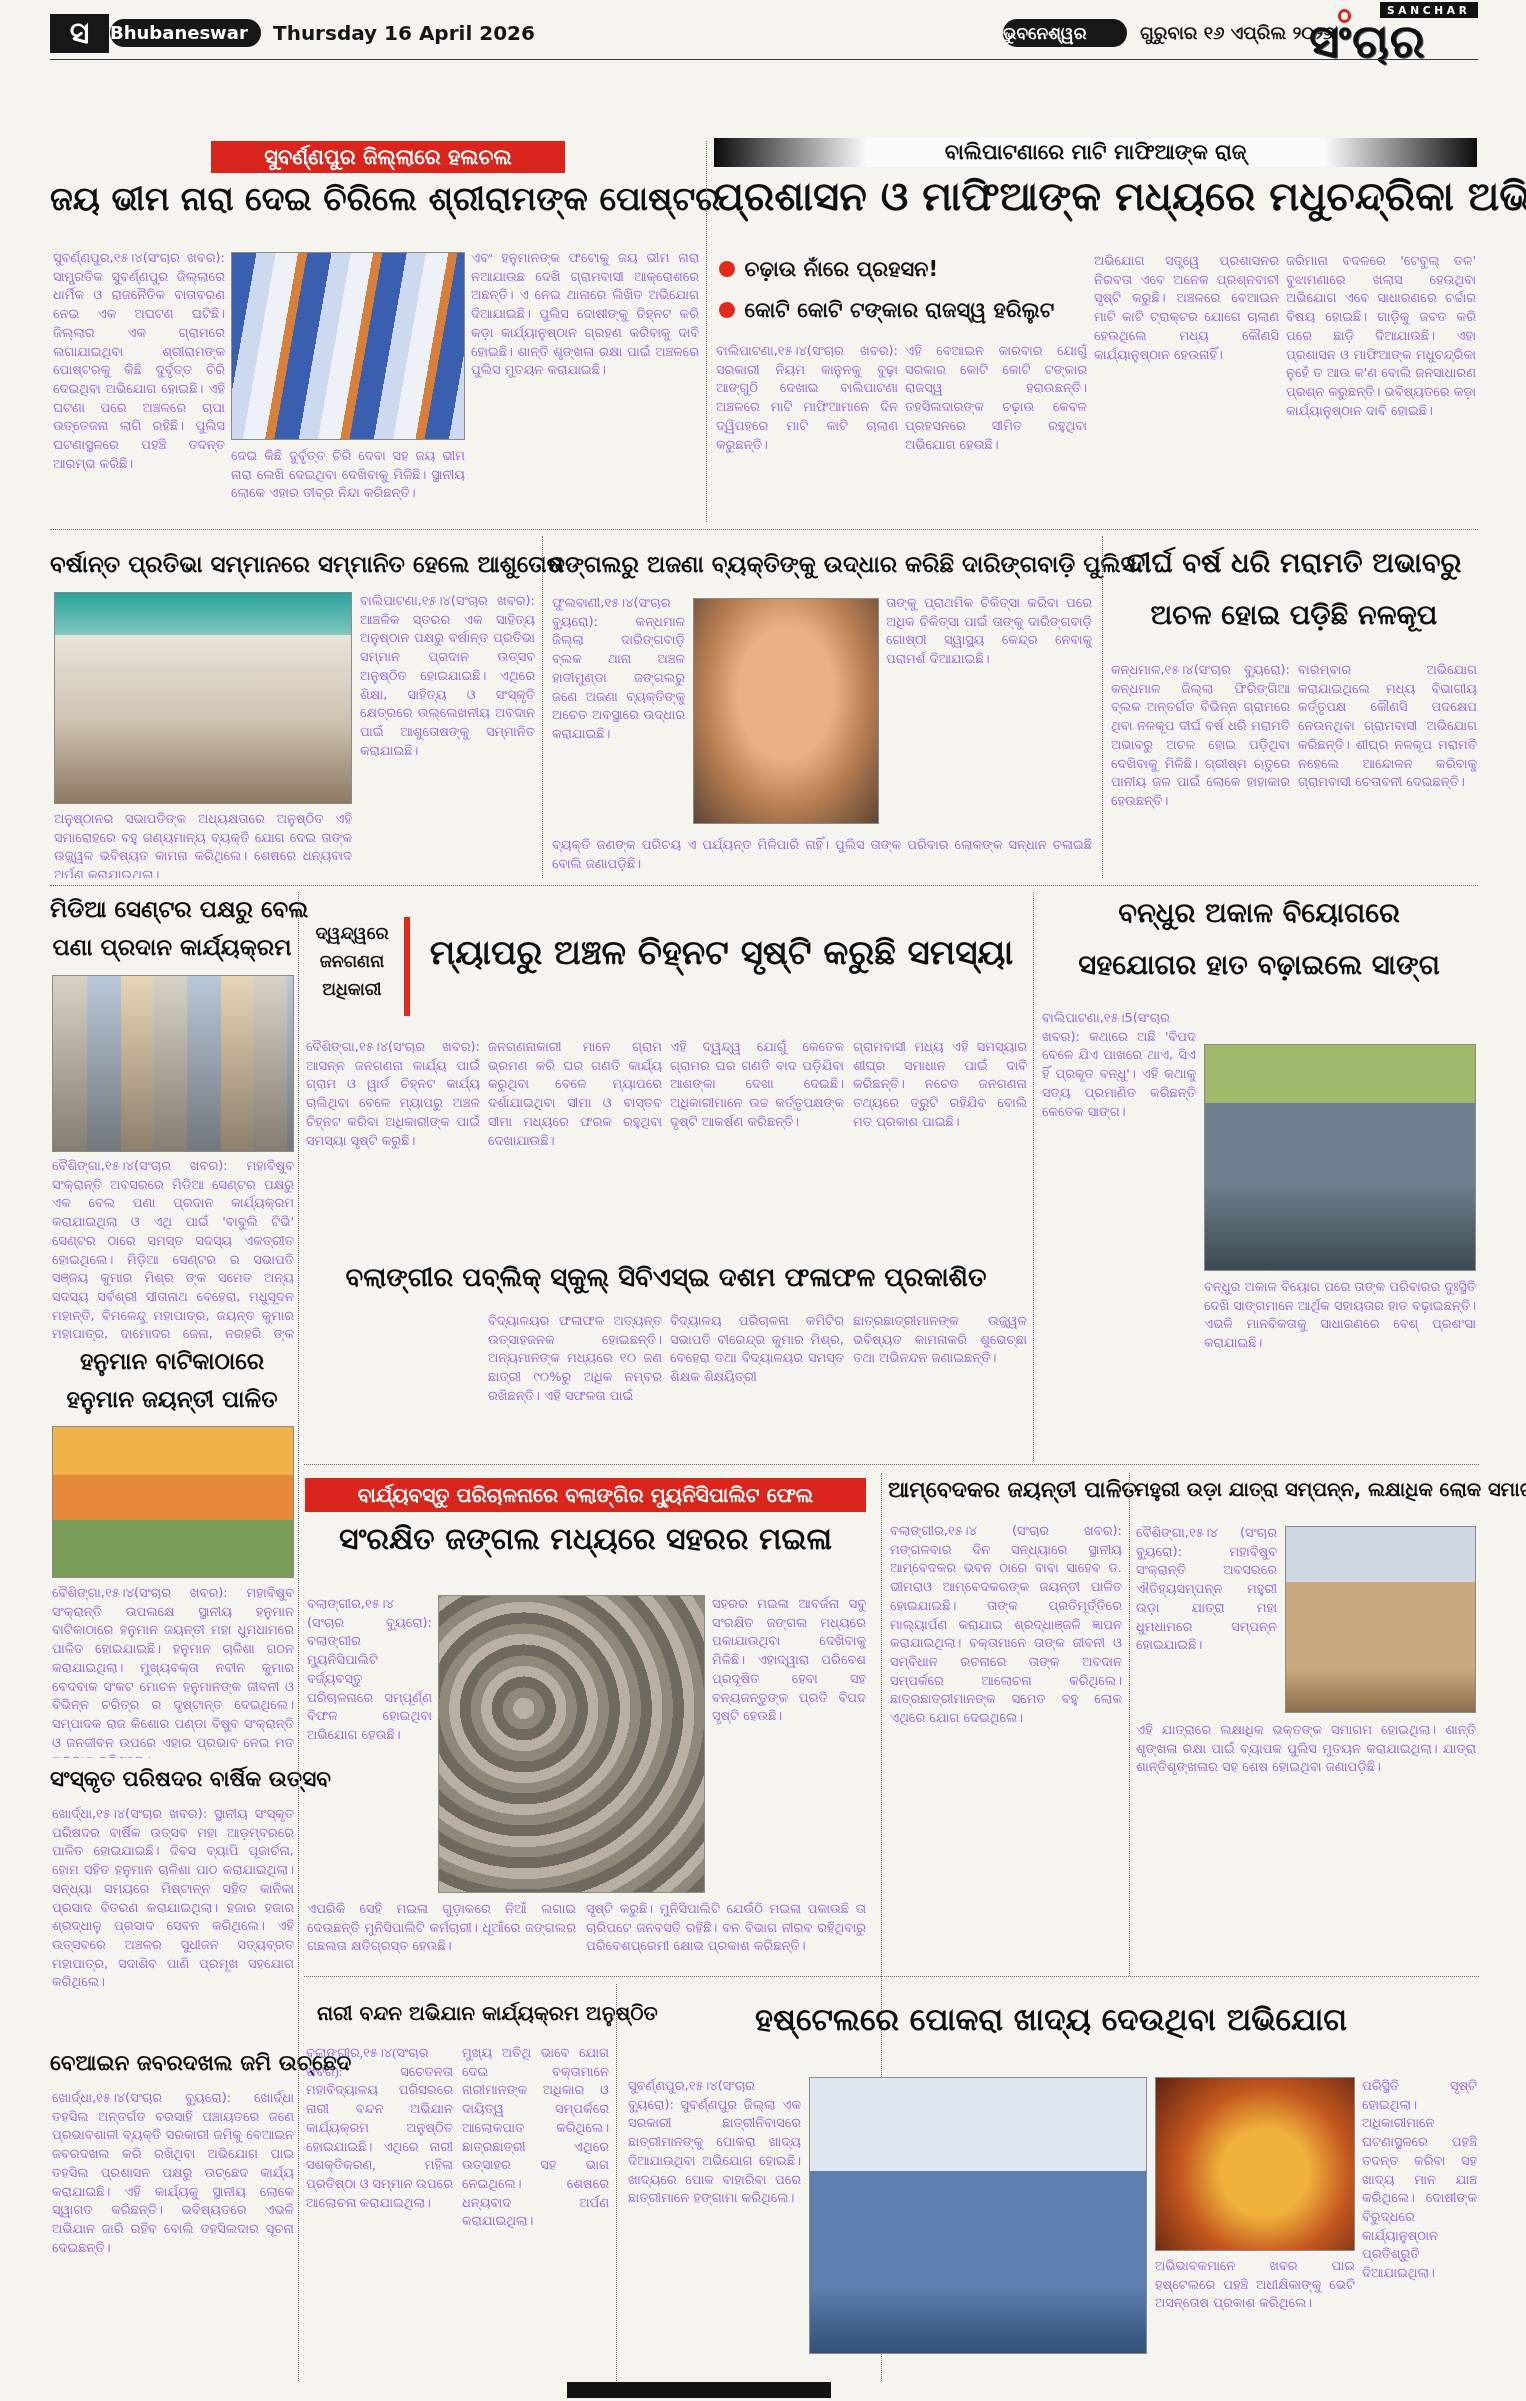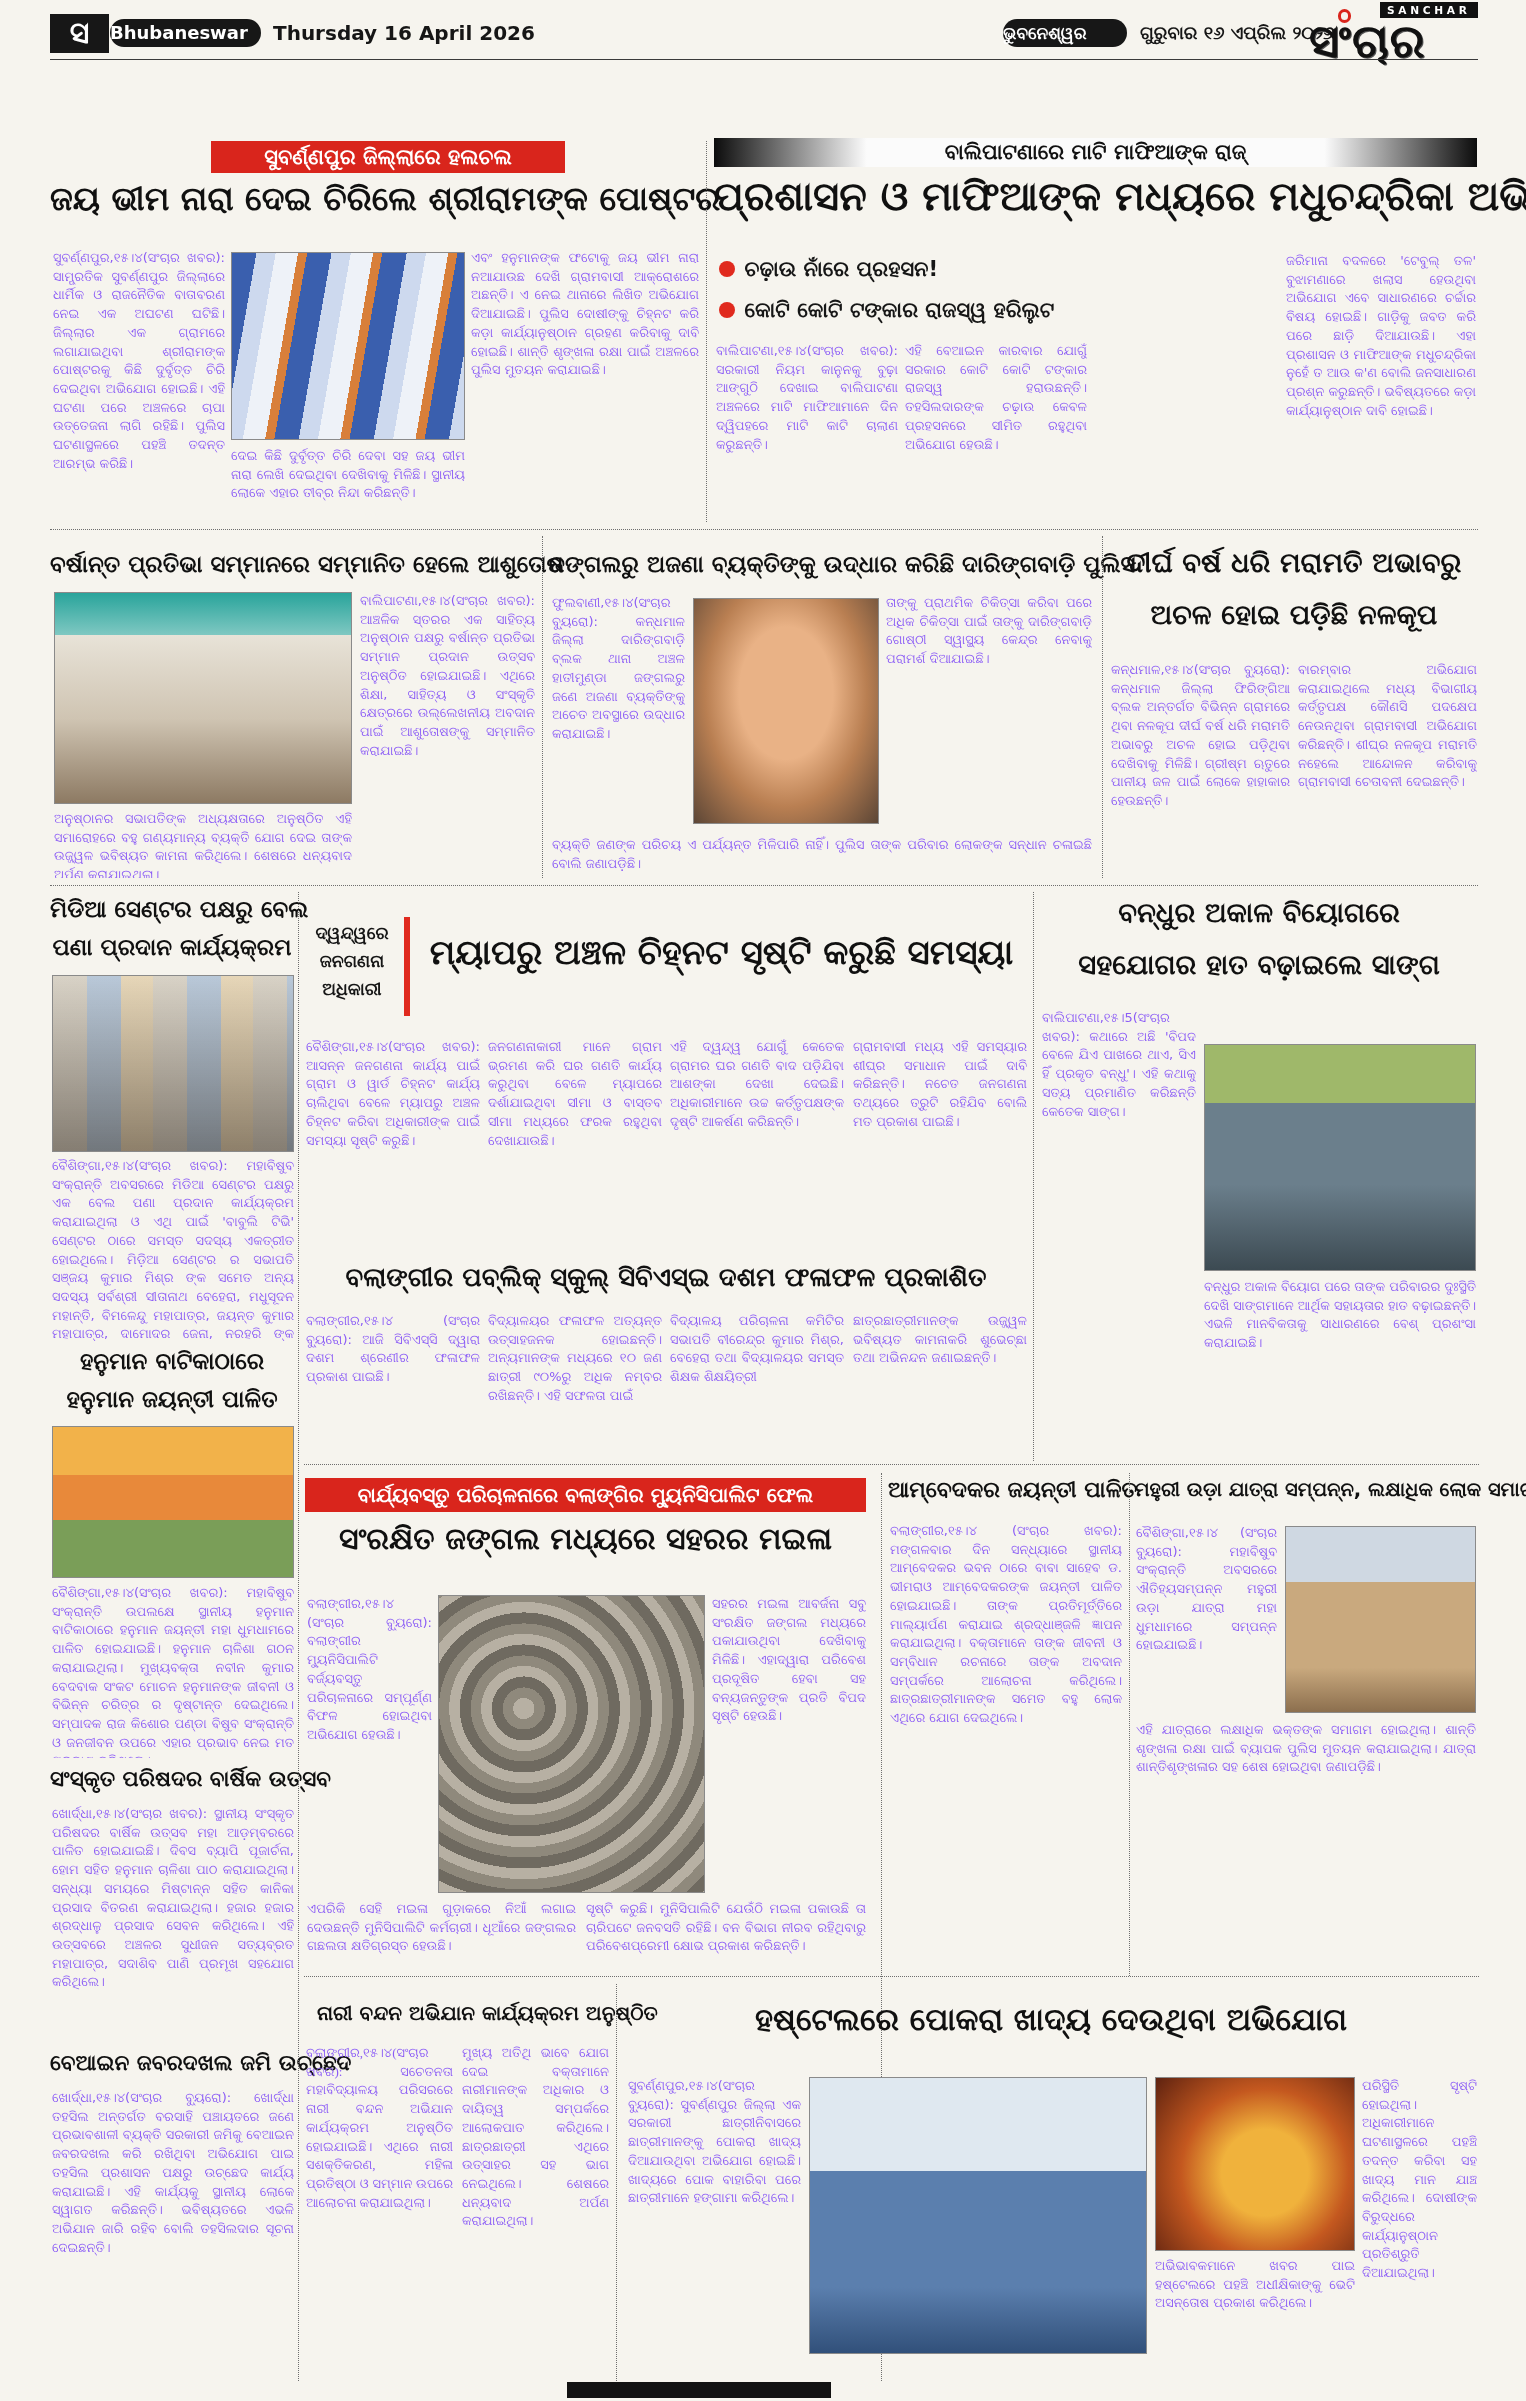--- a/index.html
+++ b/index.html
@@ -99,20 +99,21 @@
   <div class="abs bulletRow" style="left:719px;top:257px;width:348px;">
     <span class="dot"></span>
     <span>ଚଢ଼ାଉ ନାଁରେ ପ୍ରହସନ!</span>
   </div>
   <div class="abs bulletRow" style="left:719px;top:298px;width:370px;">
     <span class="dot"></span>
     <span>କୋଟି କୋଟି ଟଙ୍କାର ରାଜସ୍ୱ ହରିଲୁଟ</span>
   </div>
   <div class="abs col" style="left:716px;top:342px;width:182px;height:178px;">ବାଲିପାଟଣା,୧୫।୪(ସଂଚାର ଖବର): ସରକାରୀ ନିୟମ କାନୁନକୁ ବୁଢ଼ା ଆଙ୍ଗୁଠି ଦେଖାଇ ବାଲିପାଟଣା ଅଞ୍ଚଳରେ ମାଟି ମାଫିଆମାନେ ଦିନ ଦ୍ୱିପହରେ ମାଟି କାଟି ଚାଲାଣ କରୁଛନ୍ତି।</div>
   <div class="abs col" style="left:905px;top:342px;width:182px;height:178px;">ଏହି ବେଆଇନ କାରବାର ଯୋଗୁଁ ସରକାର କୋଟି କୋଟି ଟଙ୍କାର ରାଜସ୍ୱ ହରାଉଛନ୍ତି। ତହସିଲଦାରଙ୍କ ଚଢ଼ାଉ କେବଳ ପ୍ରହସନରେ ସୀମିତ ରହୁଥିବା ଅଭିଯୋଗ ହେଉଛି।</div>
+  <div class="abs col" style="left:1094px;top:252px;width:185px;height:268px;">ଅଭିଯୋଗ ସତ୍ତ୍ୱେ ପ୍ରଶାସନର ନିରବତା ଏବେ ଅନେକ ପ୍ରଶ୍ନବାଚୀ ସୃଷ୍ଟି କରୁଛି। ଅଞ୍ଚଳରେ ବେଆଇନ ମାଟି କାଟି ଟ୍ରାକ୍ଟର ଯୋଗେ ଚାଲାଣ ହେଉଥିଲେ ମଧ୍ୟ କୌଣସି କାର୍ଯ୍ୟାନୁଷ୍ଠାନ ହେଉନାହିଁ।</div>
   <div class="abs col" style="left:1286px;top:252px;width:190px;height:268px;">ଜରିମାନା ବଦଳରେ 'ଟେବୁଲ୍ ତଳ' ବୁଝାମଣାରେ ଖଲାସ ହେଉଥିବା ଅଭିଯୋଗ ଏବେ ସାଧାରଣରେ ଚର୍ଚ୍ଚାର ବିଷୟ ହୋଇଛି। ଗାଡ଼ିକୁ ଜବତ କରି ପରେ ଛାଡ଼ି ଦିଆଯାଉଛି। ଏହା ପ୍ରଶାସନ ଓ ମାଫିଆଙ୍କ ମଧୁଚନ୍ଦ୍ରିକା ନୁହେଁ ତ ଆଉ କ'ଣ ବୋଲି ଜନସାଧାରଣ ପ୍ରଶ୍ନ କରୁଛନ୍ତି। ଭବିଷ୍ୟତରେ କଡ଼ା କାର୍ଯ୍ୟାନୁଷ୍ଠାନ ଦାବି ହୋଇଛି।</div>
 
   <div class="abs hdiv" style="left:50px;top:529px;width:1428px;"></div>
 
   <div class="abs hl nowrap" style="left:50px;top:552px;width:486px;font-size:23px;">
     <span>ବର୍ଷାନ୍ତ ପ୍ରତିଭା ସମ୍ମାନରେ ସମ୍ମାନିତ ହେଲେ ଆଶୁତୋଷ</span>
   </div>
   <div class="abs photo ph-award" style="left:54px;top:592px;width:298px;height:212px;"></div>
   <div class="abs col" style="left:360px;top:592px;width:175px;height:285px;">ବାଲିପାଟଣା,୧୫।୪(ସଂଚାର ଖବର): ଆଞ୍ଚଳିକ ସ୍ତରର ଏକ ସାହିତ୍ୟ ଅନୁଷ୍ଠାନ ପକ୍ଷରୁ ବର୍ଷାନ୍ତ ପ୍ରତିଭା ସମ୍ମାନ ପ୍ରଦାନ ଉତ୍ସବ ଅନୁଷ୍ଠିତ ହୋଇଯାଇଛି। ଏଥିରେ ଶିକ୍ଷା, ସାହିତ୍ୟ ଓ ସଂସ୍କୃତି କ୍ଷେତ୍ରରେ ଉଲ୍ଲେଖନୀୟ ଅବଦାନ ପାଇଁ ଆଶୁତୋଷଙ୍କୁ ସମ୍ମାନିତ କରାଯାଇଛି।</div>
   <div class="abs col" style="left:54px;top:810px;width:298px;height:68px;">ଅନୁଷ୍ଠାନର ସଭାପତିଙ୍କ ଅଧ୍ୟକ୍ଷତାରେ ଅନୁଷ୍ଠିତ ଏହି ସମାରୋହରେ ବହୁ ଗଣ୍ୟମାନ୍ୟ ବ୍ୟକ୍ତି ଯୋଗ ଦେଇ ତାଙ୍କ ଉଜ୍ଜ୍ୱଳ ଭବିଷ୍ୟତ କାମନା କରିଥିଲେ। ଶେଷରେ ଧନ୍ୟବାଦ ଅର୍ପଣ କରାଯାଇଥିଲା।</div>
@@ -180,21 +181,20 @@
     <span>ମ୍ୟାପରୁ ଅଞ୍ଚଳ ଚିହ୍ନଟ ସୃଷ୍ଟି କରୁଛି ସମସ୍ୟା</span>
   </div>
   <div class="abs col" style="left:306px;top:1038px;width:174px;height:177px;">ବୈଶିଙ୍ଗା,୧୫।୪(ସଂଚାର ଖବର): ଆସନ୍ନ ଜନଗଣନା କାର୍ଯ୍ୟ ପାଇଁ ଗ୍ରାମ ଓ ୱାର୍ଡ ଚିହ୍ନଟ କାର୍ଯ୍ୟ ଚାଲିଥିବା ବେଳେ ମ୍ୟାପରୁ ଅଞ୍ଚଳ ଚିହ୍ନଟ କରିବା ଅଧିକାରୀଙ୍କ ପାଇଁ ସମସ୍ୟା ସୃଷ୍ଟି କରୁଛି।</div>
   <div class="abs col" style="left:488px;top:1038px;width:174px;height:177px;">ଜନଗଣନାକାରୀ ମାନେ ଗ୍ରାମ ଭ୍ରମଣ କରି ଘର ଗଣତି କାର୍ଯ୍ୟ କରୁଥିବା ବେଳେ ମ୍ୟାପରେ ଦର୍ଶାଯାଇଥିବା ସୀମା ଓ ବାସ୍ତବ ସୀମା ମଧ୍ୟରେ ଫରକ ରହୁଥିବା ଦେଖାଯାଉଛି।</div>
   <div class="abs col" style="left:670px;top:1038px;width:174px;height:177px;">ଏହି ଦ୍ୱନ୍ଦ୍ୱ ଯୋଗୁଁ କେତେକ ଗ୍ରାମର ଘର ଗଣତି ବାଦ ପଡ଼ିଯିବା ଆଶଙ୍କା ଦେଖା ଦେଇଛି। ଅଧିକାରୀମାନେ ଉଚ୍ଚ କର୍ତ୍ତୃପକ୍ଷଙ୍କ ଦୃଷ୍ଟି ଆକର୍ଷଣ କରିଛନ୍ତି।</div>
   <div class="abs col" style="left:853px;top:1038px;width:174px;height:177px;">ଗ୍ରାମବାସୀ ମଧ୍ୟ ଏହି ସମସ୍ୟାର ଶୀଘ୍ର ସମାଧାନ ପାଇଁ ଦାବି କରିଛନ୍ତି। ନଚେତ ଜନଗଣନା ତଥ୍ୟରେ ତ୍ରୁଟି ରହିଯିବ ବୋଲି ମତ ପ୍ରକାଶ ପାଇଛି।</div>
 
   <div class="abs hl nowrap" style="left:305px;top:1263px;width:722px;font-size:26px;">
     <span>ବଲାଙ୍ଗୀର ପବ୍ଲିକ୍ ସ୍କୁଲ୍ ସିବିଏସ୍ଇ ଦଶମ ଫଳାଫଳ ପ୍ରକାଶିତ</span>
   </div>
-  <div class="abs col" style="left:306px;top:1312px;width:174px;height:144px;">ବଲାଙ୍ଗୀର,୧୫।୪ (ସଂଚାର ବ୍ୟୁରୋ): ଆଜି ସିବିଏସ୍ସି ଦ୍ୱାରା ଦଶମ ଶ୍ରେଣୀର ଫଳାଫଳ ପ୍ରକାଶ ପାଇଛି।</div>
   <div class="abs col" style="left:488px;top:1312px;width:174px;height:144px;">ବିଦ୍ୟାଳୟର ଫଳାଫଳ ଅତ୍ୟନ୍ତ ଉତ୍ସାହଜନକ ହୋଇଛନ୍ତି। ଅନ୍ୟମାନଙ୍କ ମଧ୍ୟରେ ୧୦ ଜଣ ଛାତ୍ରୀ ୯୦%ରୁ ଅଧିକ ନମ୍ବର ରଖିଛନ୍ତି। ଏହି ସଫଳତା ପାଇଁ</div>
   <div class="abs col" style="left:670px;top:1312px;width:174px;height:144px;">ବିଦ୍ୟାଳୟ ପରିଚାଳନା କମିଟିର ସଭାପତି ବୀରେନ୍ଦ୍ର କୁମାର ମିଶ୍ର, ବେହେରା ତଥା ବିଦ୍ୟାଳୟର ସମସ୍ତ ଶିକ୍ଷକ ଶିକ୍ଷୟିତ୍ରୀ</div>
   <div class="abs col" style="left:853px;top:1312px;width:174px;height:144px;">ଛାତ୍ରଛାତ୍ରୀମାନଙ୍କ ଉଜ୍ଜ୍ୱଳ ଭବିଷ୍ୟତ କାମନାକରି ଶୁଭେଚ୍ଛା ତଥା ଅଭିନନ୍ଦନ ଜଣାଇଛନ୍ତି।</div>
 
   <div class="abs vdiv" style="left:1033px;top:892px;height:569px;"></div>
 
   <div class="abs hl nowrap" style="left:1040px;top:897px;width:438px;font-size:27.5px;">
     <span>ବନ୍ଧୁର ଅକାଳ ବିୟୋଗରେ</span>
   </div>
   <div class="abs hl nowrap" style="left:1040px;top:949px;width:438px;font-size:27.5px;">

